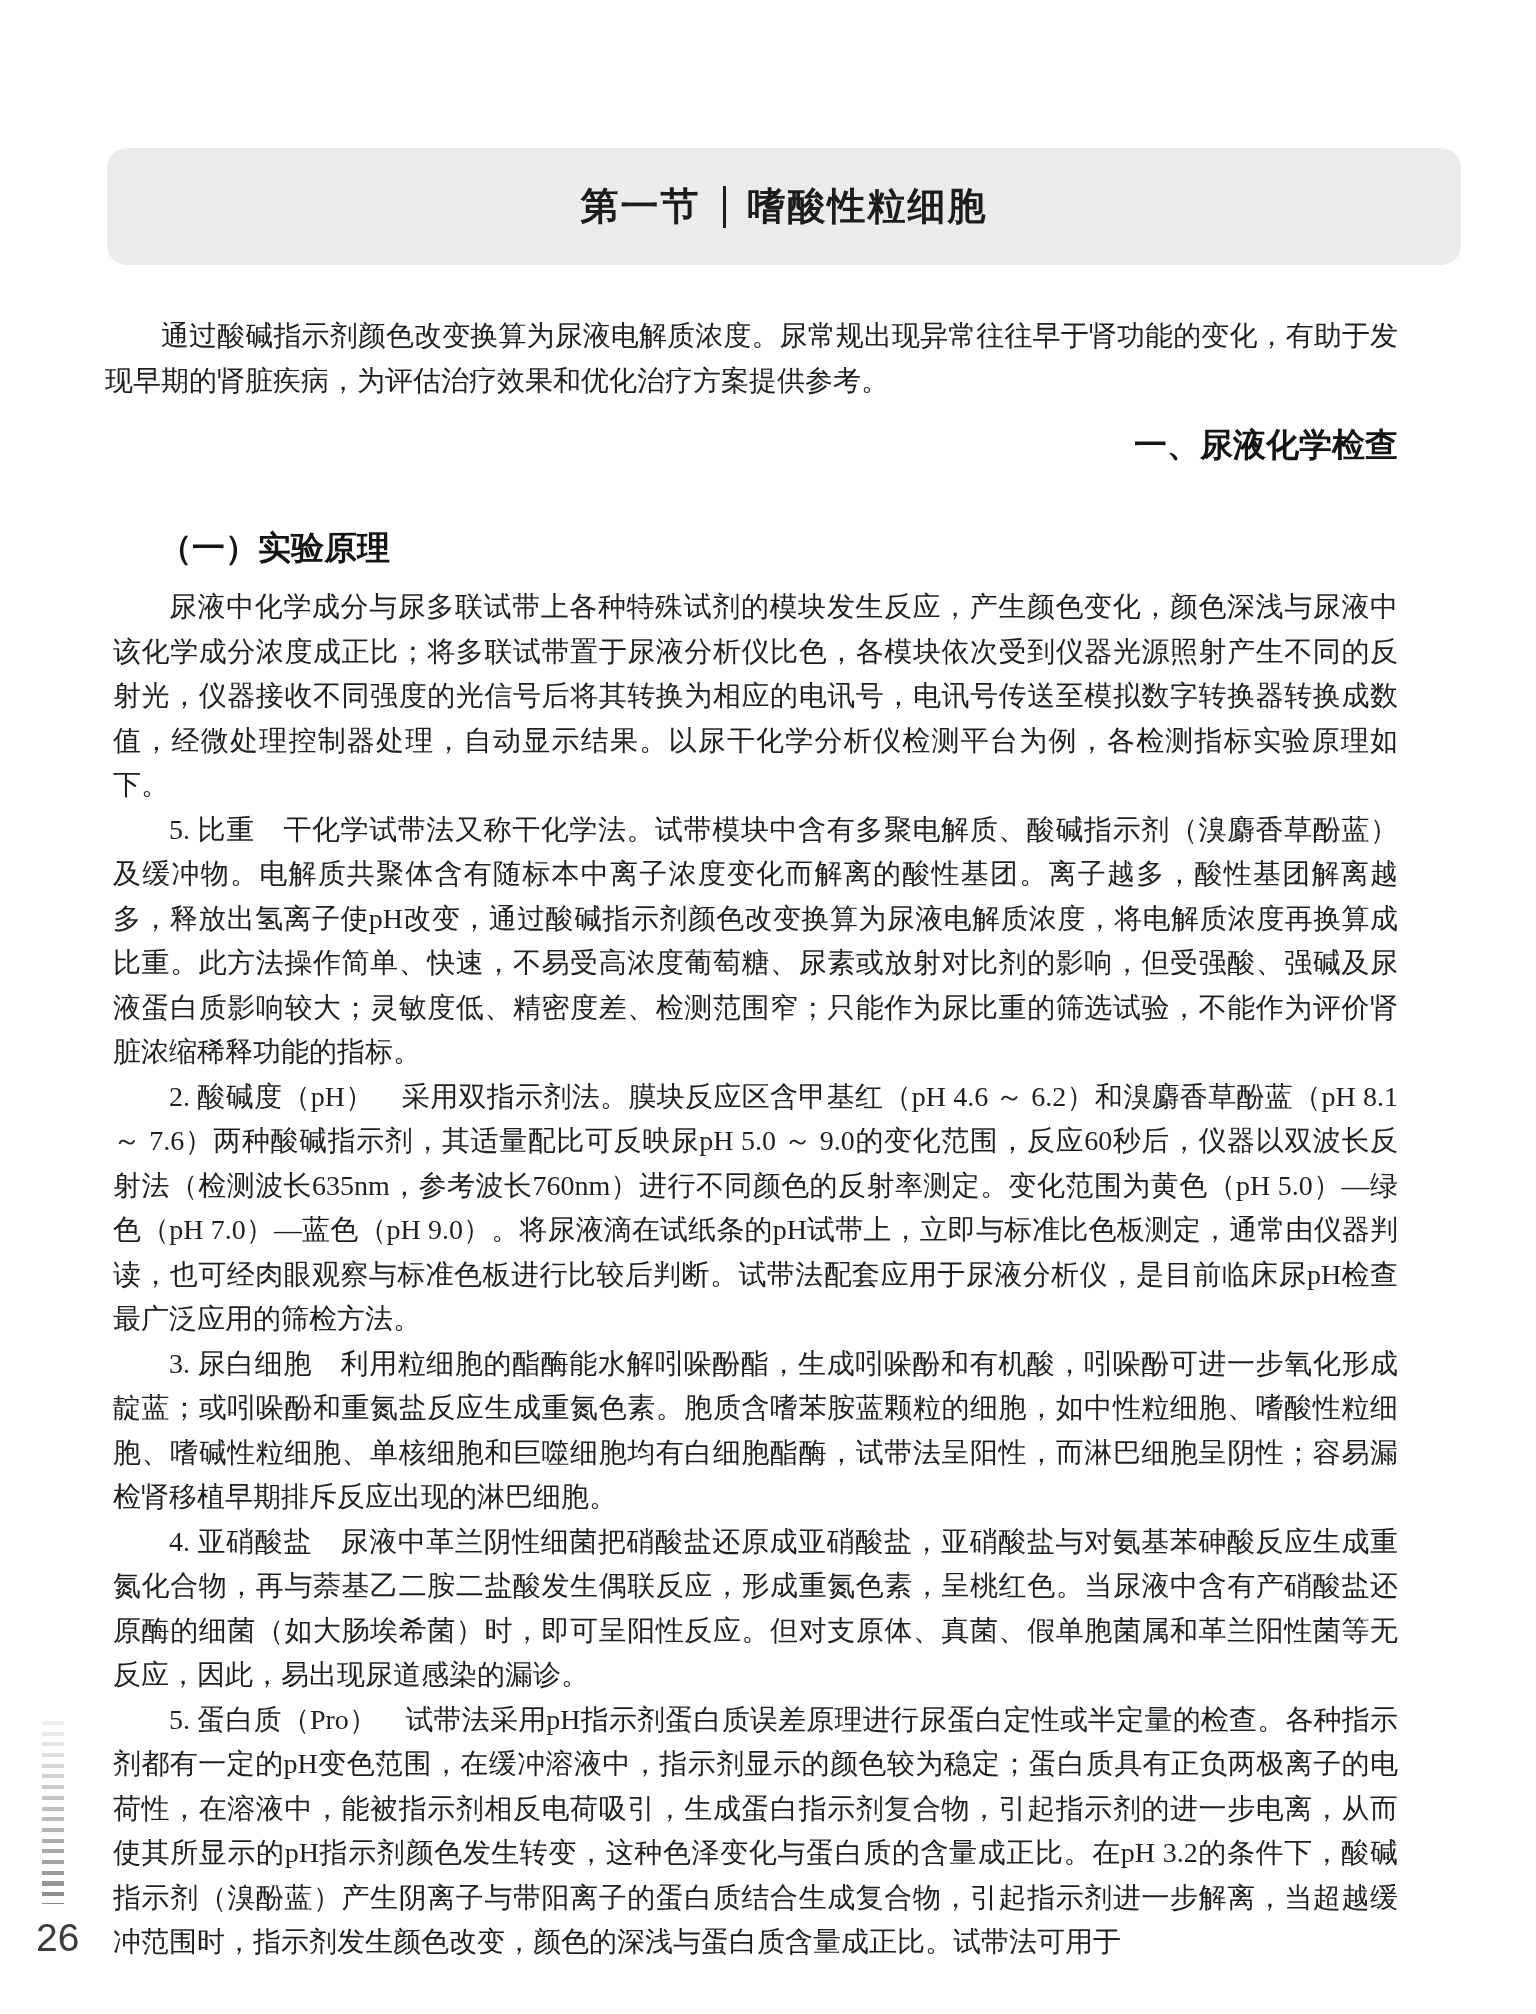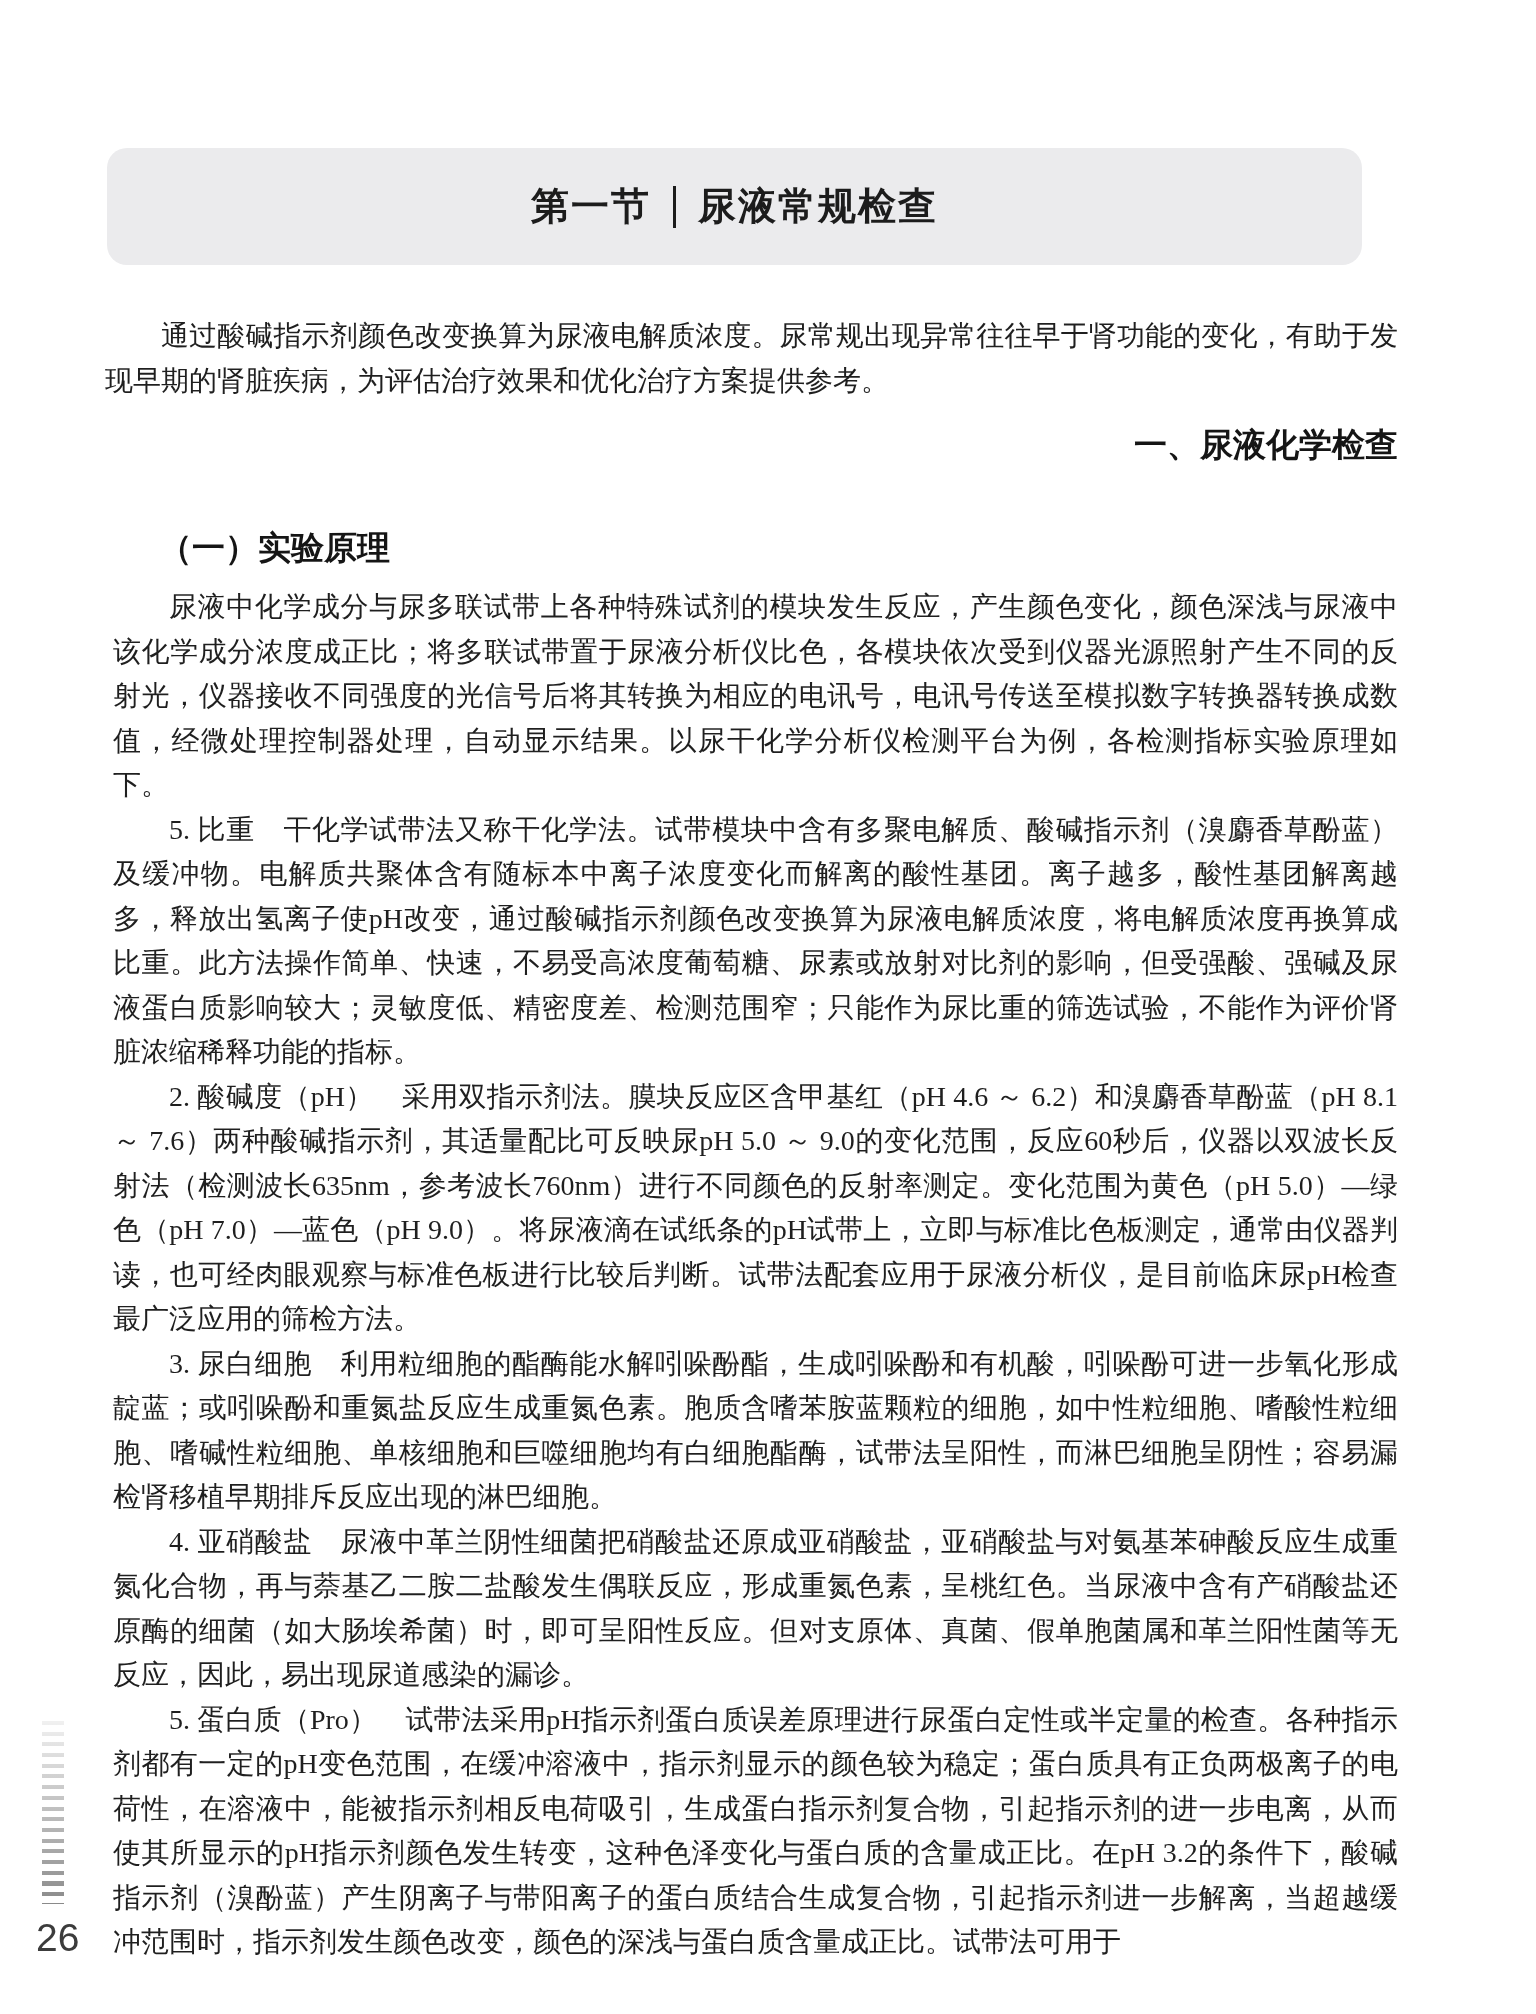--- a/index.html
+++ b/index.html
@@ -11,21 +11,21 @@
     overflow: hidden;
     font-family: "Liberation Serif", "DejaVu Serif", serif;
     color: #1f1f1f;
   }
 
   
   .banner {
     position: absolute;
     left: 107px;
     top: 148px;
-    width: 1255px;
+    width: 1354px;
     height: 117px;
     background: #ebebed;
     border-radius: 20px;
     display: flex;
     align-items: center;
     justify-content: center;
     text-align: right;
   }
   .banner-title {
     display: flex;
@@ -106,21 +106,21 @@
     color: #3c3c3c;
   }
 </style>
 </head>
 <body>
 
 <header class="banner">
   <div class="banner-title">
     <span>第一节</span>
     <span class="banner-divider"></span>
-    <span>尿液常规检查</span>
+    <span>嗜酸性粒细胞</span>
   </div>
 </header>
 
 <main class="content">
   <p class="lead">通过酸碱指示剂颜色改变换算为尿液电解质浓度。尿常规出现异常往往早于肾功能的变化，有助于发现早期的肾脏疾病，为评估治疗效果和优化治疗方案提供参考。</p>
 
   <h2 class="sec-heading">一、尿液化学检查</h2>
 
   <h3 class="sub-heading">（一）实验原理</h3>
 

